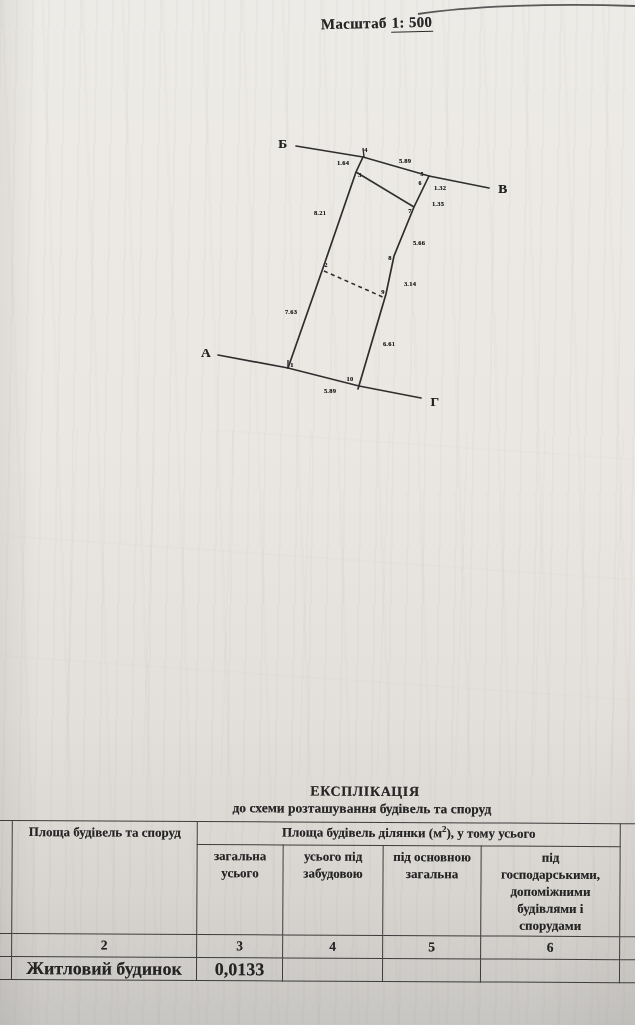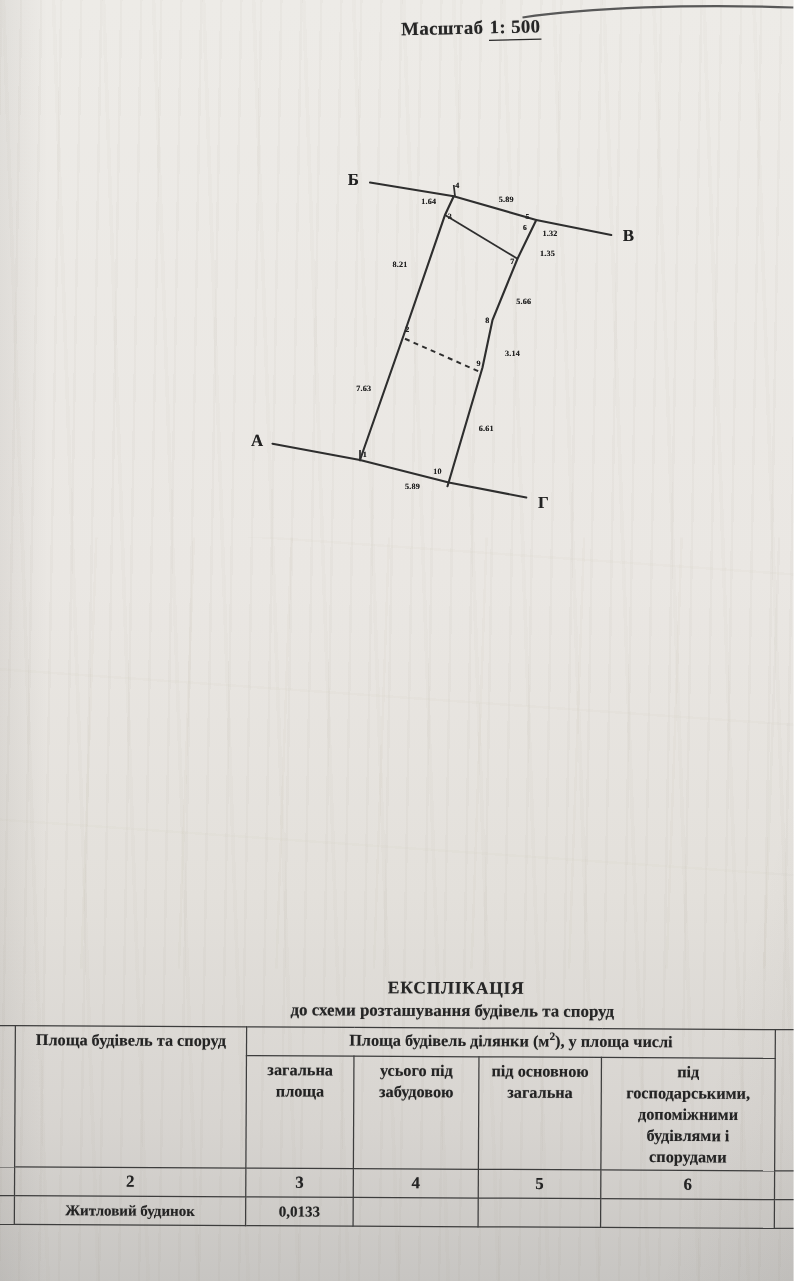--- a/index.html
+++ b/index.html
@@ -52,21 +52,21 @@
     position:absolute; top:38px; left:-22px; width:687px; table-layout:fixed;
     border-collapse:collapse; font-weight:bold; color:#242424;
   }
   table.expl th, table.expl td {
     border:1.6px solid #3d3d3d; font-weight:bold; text-align:center;
     font-size:13px; line-height:17px; vertical-align:top; padding:2px 2px;
     text-shadow:0 0 .6px rgba(40,40,40,.45); overflow:hidden;
   }
   table.expl .inner { display:inline-block; }
   table.expl td.num { font-size:13.5px; line-height:20px; padding:1px 0; }
-  table.expl td.val { font-size:12px; line-height:20px; padding:1px 0; }
+  table.expl td.val { font-size:18px; line-height:20px; padding:1px 0; }
   col.c1 { width:34px; } col.c2 { width:185px; } col.c3 { width:86px; }
   col.c4 { width:100px; } col.c5 { width:98px; } col.c6 { width:139px; } col.c7 { width:45px; }
   sup { font-size:9px; vertical-align:super; line-height:0; }
 </style>
 </head>
 <body>
 
 <div class="page">
 
   <div class="striations"></div>
@@ -128,27 +128,27 @@
           <col class="c4">
         <col class="c5">
           <col class="c6">
           <col class="c7">
       </colgroup>
       <tbody>
         <tr>
           <th rowspan="2"></th>
           <th rowspan="2" style="height:113px;">Площа будівель та споруд</th>
           <th colspan="4" style="height:23px; padding-top:1px;">
-            <span><span>Площа будівель ділянки (м</span><sup>2</sup><span>), у площа числі</span></span>
+            <span><span>Площа будівель ділянки (м</span><sup>2</sup><span>), у тому усього</span></span>
           </th>
           <th rowspan="2"></th>
         </tr>
         <tr>
           <th>
-            <span class="inner" style="max-width:72px;">загальна площа</span></th>
+            <span class="inner" style="max-width:72px;">загальна усього</span></th>
           <th>
             <span class="inner" style="max-width:86px;">усього під забудовою</span></th>
           <th>
             <span class="inner" style="max-width:80px;">під основною загальна</span></th>
           <th>
             <span class="inner" style="max-width:116px;">під господарськими, допоміжними будівлями і спорудами</span></th>
         </tr>
         <tr>
           <td class="num"></td>
           <td class="num">2</td>

